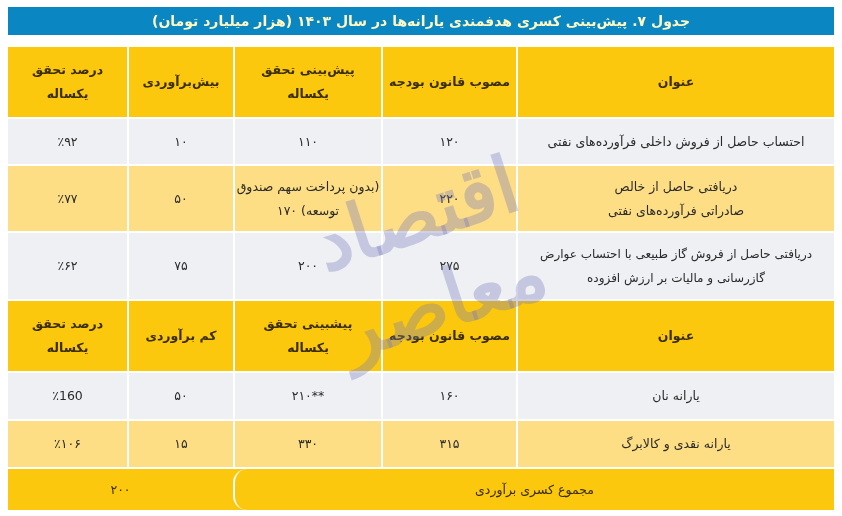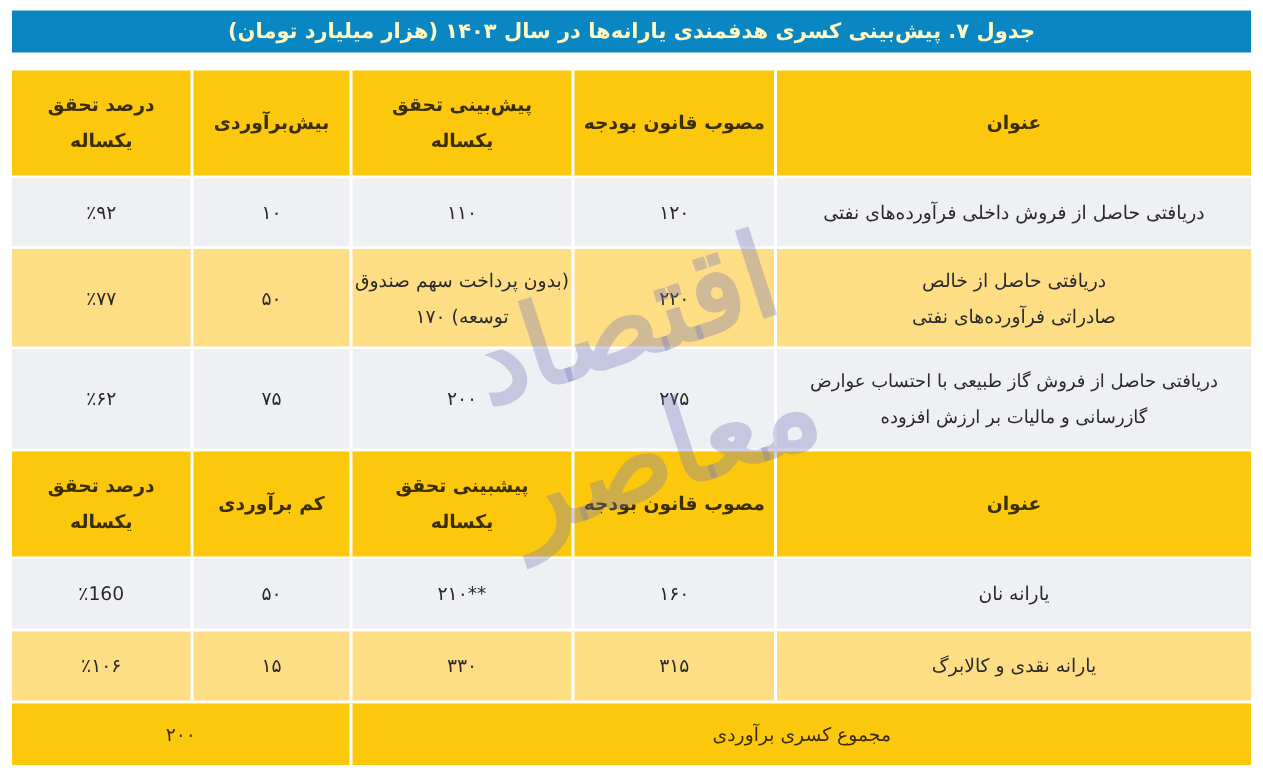--- a/index.html
+++ b/index.html
@@ -18,21 +18,21 @@
   .c-budget { width:135px; }
   .c-forecast { width:148px; }
   .c-diff { width:106px; }
   .c-pct { width:119px; }
   .hdr { background:#FBC80D; height:72px; }
   .hdr .cell { font-weight:bold; color:#3a2d00; }
   .r-grey { background:#EEF0F3; }
   .r-yellow { background:#FEDE84; }
   .total { background:#FBC80D; height:43px; }
   .total .cell { color:#3a2d00; }
-  .c-total-label { width:601px; }
+  .c-total-label { width:601px;border-radius:14px; }
   .c-total-value { width:225px; }
   .watermark { position:absolute; left:300px; top:170px; width:230px; height:150px; pointer-events:none;
                color:rgba(120,120,190,0.35); font-size:78px; font-weight:bold; direction:rtl;
                transform:rotate(-18deg); font-family:"DejaVu Serif", serif; }
 </style>
 </head>
 <body>
 
 <div class="title-bar">جدول ۷. پیش‌بینی کسری هدفمندی یارانه‌ها در سال ۱۴۰۳ (هزار میلیارد تومان)</div>
 
@@ -40,21 +40,21 @@
 
   <div class="row hdr">
     <div class="cell c-title">عنوان</div>
     <div class="cell c-budget">مصوب قانون بودجه</div>
     <div class="cell c-forecast">پیش‌بینی تحقق یکساله</div>
     <div class="cell c-diff">بیش‌برآوردی</div>
     <div class="cell c-pct">درصد تحقق یکساله</div>
   </div>
 
   <div class="row r-grey" style="height:47px">
-    <div class="cell c-title">دریافتی حاصل از فروش داخلی فرآورده‌های نفتی</div>
+    <div class="cell c-title">احتساب حاصل از فروش داخلی فرآورده‌های نفتی</div>
     <div class="cell c-budget">۱۲۰</div>
     <div class="cell c-forecast">۱۱۰</div>
     <div class="cell c-diff">۱۰</div>
     <div class="cell c-pct">٪۹۲</div>
   </div>
 
   <div class="row r-yellow" style="height:67px">
     <div class="cell c-title" style="padding:0 78px">دریافتی حاصل از خالص صادراتی فرآورده‌های نفتی</div>
     <div class="cell c-budget">۲۲۰</div>
     <div class="cell c-forecast" style="padding:0 0">(بدون پرداخت سهم صندوق توسعه) ۱۷۰</div>

